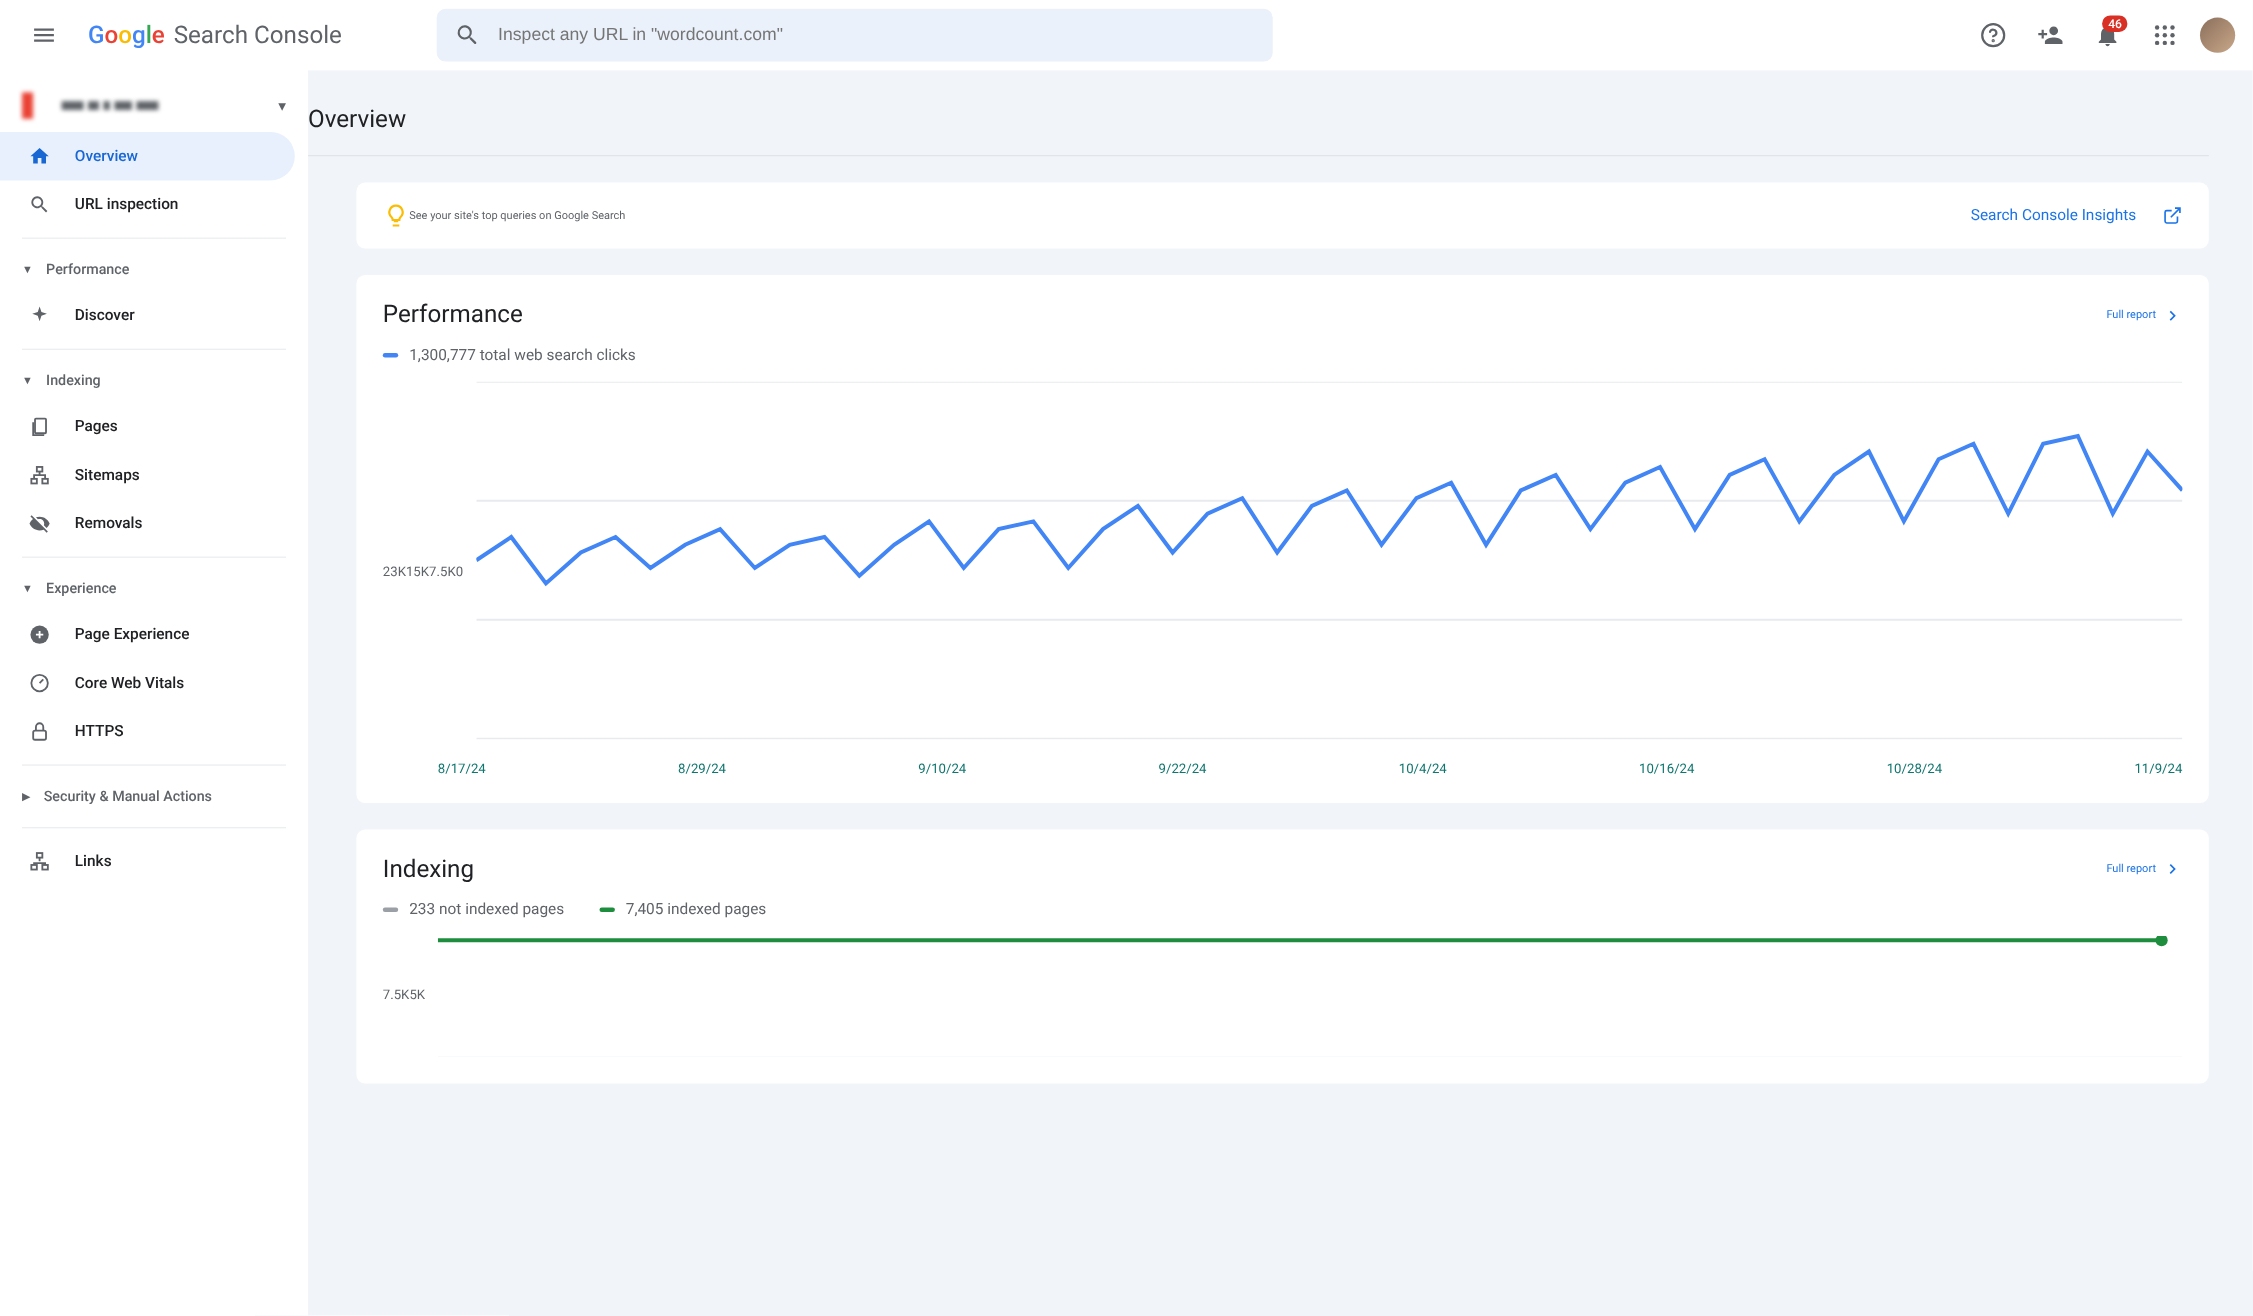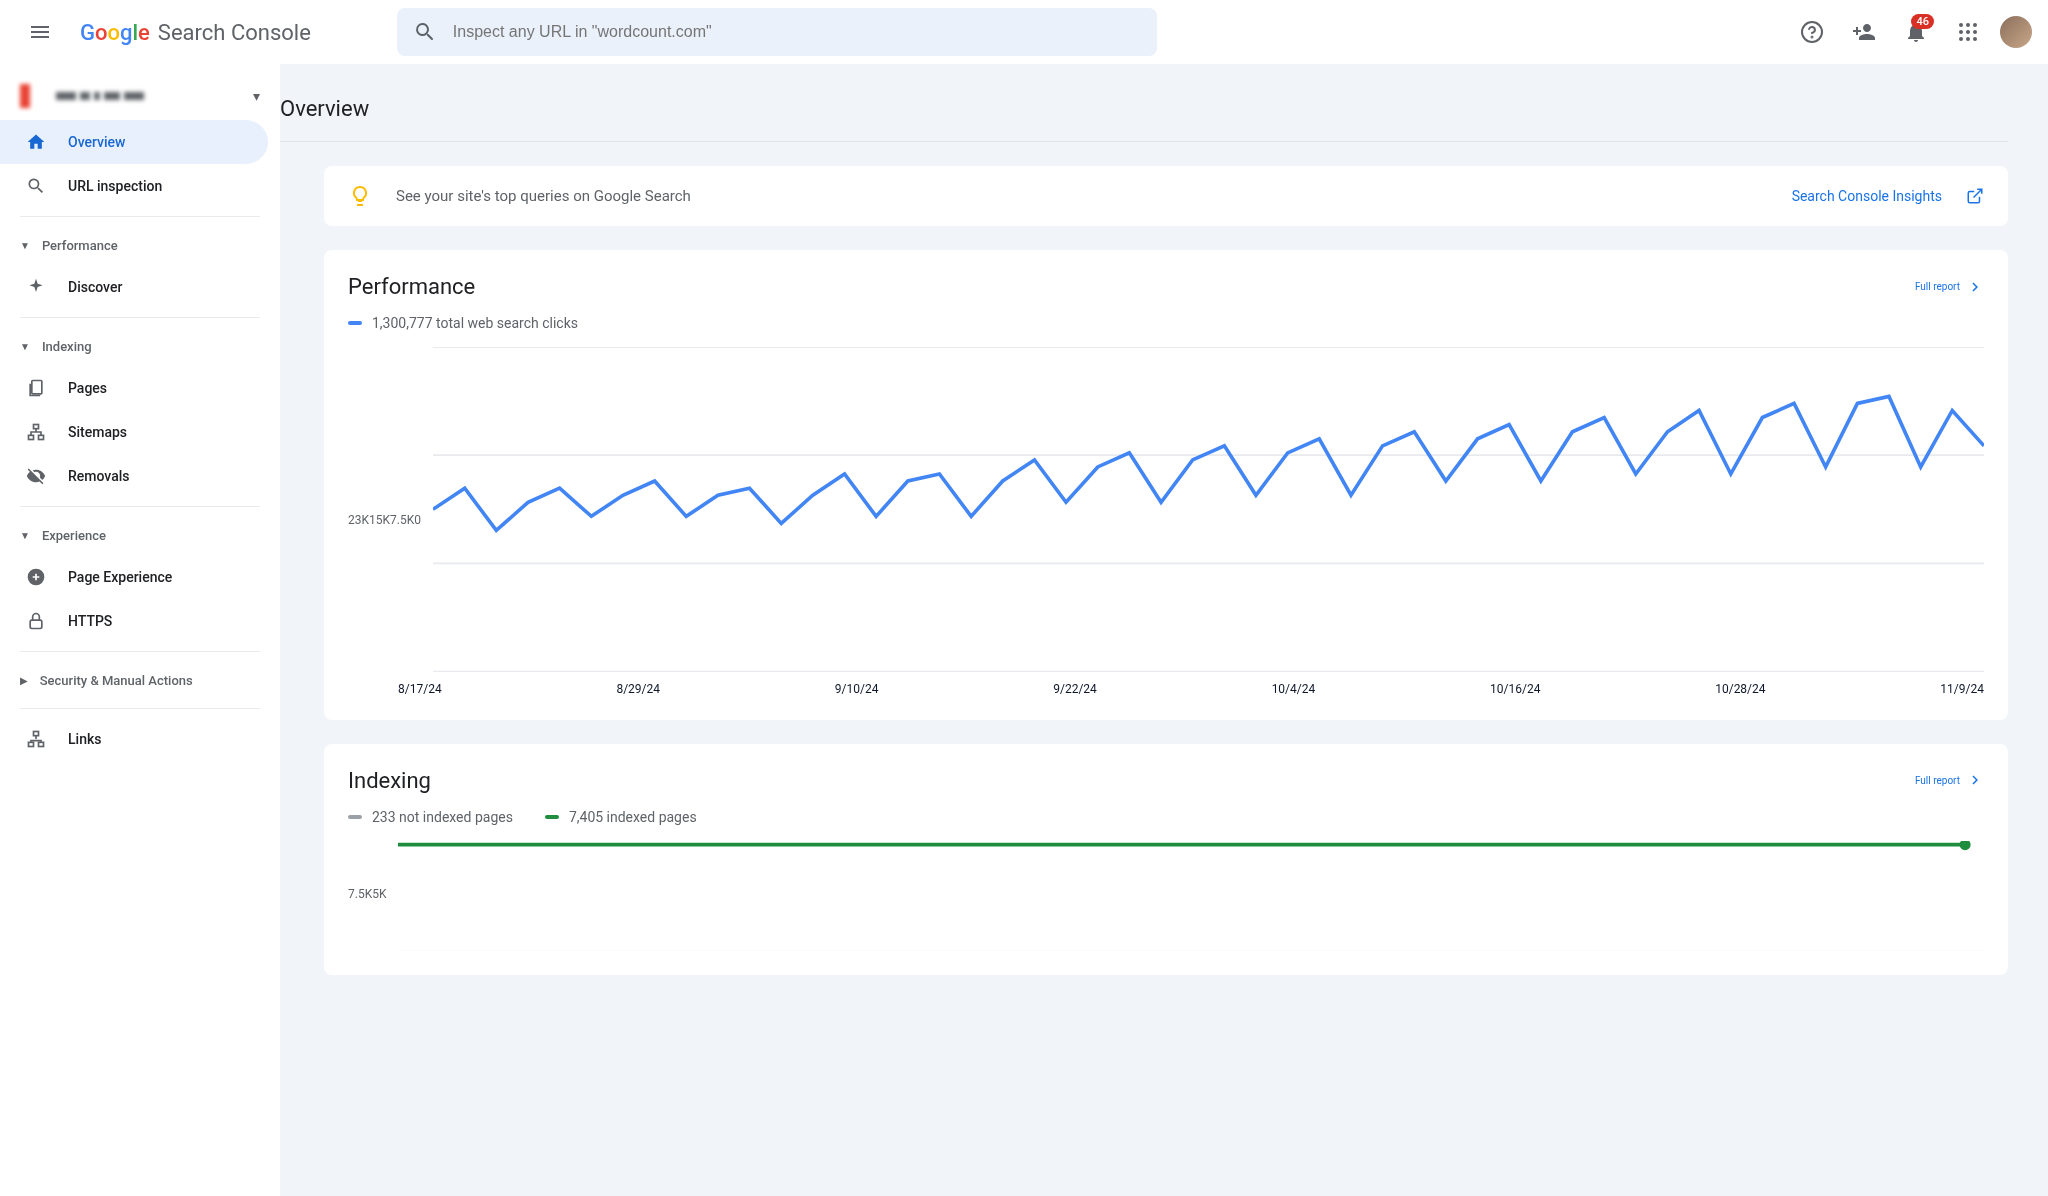--- a/index.html
+++ b/index.html
@@ -140,21 +140,21 @@
 .card {
   background: #fff;
   border-radius: 8px;
   margin: 0 0 24px 44px;
   padding: 24px;
 }
 .insights-card {
   display: flex; align-items: center;
   padding: 18px 24px;
 }
-.insights-text { font-size: 15px; color: #5f6368; margin-left: 24px; }
+.insights-text { font-size: 10px; color: #5f6368; }
 .insights-link {
   margin-left: auto;
   color: #1a73e8;
   font-size: 14px;
   display: flex; align-items: center; gap: 24px;
   cursor: pointer;
 }
 .card-header { display: flex; align-items: center; margin-bottom: 16px; }
 .card-title { font-size: 22px; font-weight: 400; color: #202124; }
 .full-report {
@@ -163,21 +163,21 @@
   font-size: 10px;
   display: flex; align-items: center; gap: 6px;
   cursor: pointer;
 }
 .legend { display: flex; gap: 32px; margin-bottom: 16px; }
 .legend-item { display: flex; align-items: center; gap: 10px; font-size: 14px; color: #5f6368; }
 .legend-swatch { width: 14px; height: 4px; border-radius: 2px; }
 .chart-area { display: flex; }
 .y-axis { display: flex; flex-direction: row; justify-content: space-between; align-items: flex-end; padding-right: 12px; font-size: 12px; color: #5f6368; height: 180px; }
 .chart-svg { flex: 1; }
-.x-axis { display: flex; justify-content: space-between; padding-left: 50px; margin-top: 10px; font-size: 12px; color: #0f172a; }
+.x-axis { display: flex; justify-content: space-between; padding-left: 50px; margin-top: 20px; font-size: 12px; color: #0f766e; }
 svg { display: block; }
 </style>
 </head>
 <body>
 
 <div class="header">
   <div class="menu-btn">
     <svg width="24" height="24" viewBox="0 0 24 24" fill="currentColor">
         <path d="M3 18h18v-2H3v2zm0-5h18v-2H3v2zm0-7v2h18V6H3z"></path>
       </svg>
@@ -325,20 +325,29 @@
       <span class="nav-section-label">Experience</span>
     </div>
     <div class="nav-item">
       <span class="nav-icon">
           <svg width="20" height="20" viewBox="0 0 24 24" fill="#5f6368">
             <circle cx="12" cy="12" r="10"></circle>
             <path d="M12 8v8M8 12h8" stroke="#fff" stroke-width="2"></path>
           </svg>
         </span>
       <span class="nav-label">Page Experience</span>
+    </div>
+    <div class="nav-item">
+      <span class="nav-icon">
+          <svg width="20" height="20" viewBox="0 0 24 24" fill="none" stroke="#5f6368" stroke-width="2">
+            <circle cx="12" cy="12" r="9"></circle>
+            <path d="M12 12l4-4"></path>
+          </svg>
+        </span>
+      <span class="nav-label">Core Web Vitals</span>
     </div>
     <div class="nav-item">
       <span class="nav-icon">
           <svg width="20" height="20" viewBox="0 0 24 24" fill="none" stroke="#5f6368" stroke-width="2">
             <rect x="5" y="11" width="14" height="10" rx="2"></rect>
             <path d="M8 11V7a4 4 0 018 0v4"></path>
           </svg>
         </span>
       <span class="nav-label">HTTPS</span>
     </div>

